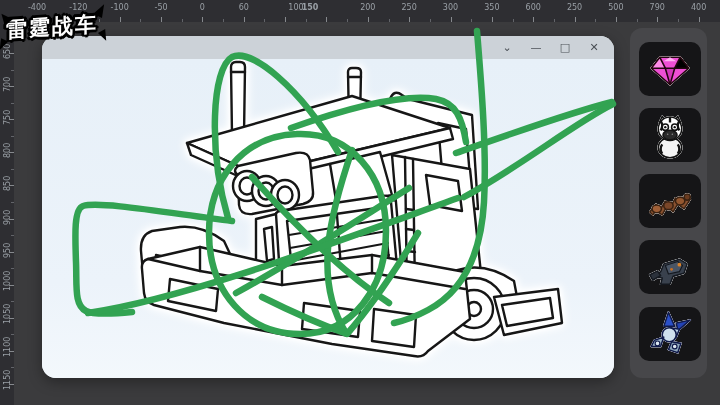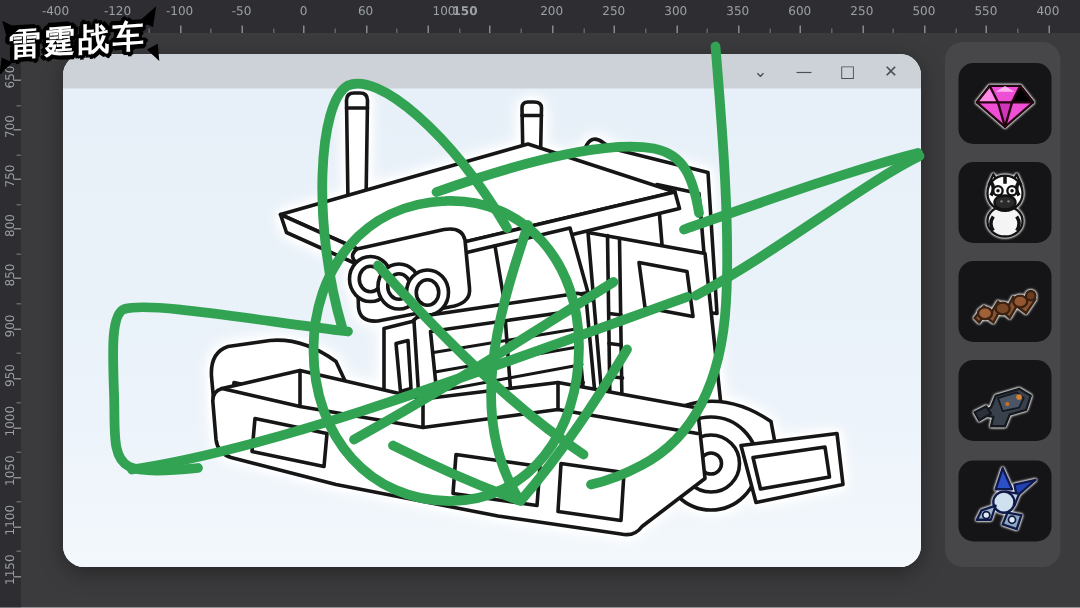--- a/index.html
+++ b/index.html
@@ -141,21 +141,21 @@
     <div class="tick-h minor" style="left: 512.55px;"></div>
     <div class="ruler-label-h" style="left: 533.2px;">600</div>
     <div class="tick-h major" style="left: 533.2px;"></div>
     <div class="tick-h minor" style="left: 553.9px;"></div>
     <div class="ruler-label-h" style="left: 574.55px;">250</div>
     <div class="tick-h major" style="left: 574.55px;"></div>
     <div class="tick-h minor" style="left: 595.25px;"></div>
     <div class="ruler-label-h" style="left: 615.9px;">500</div>
     <div class="tick-h major" style="left: 615.9px;"></div>
     <div class="tick-h minor" style="left: 636.6px;"></div>
-    <div class="ruler-label-h" style="left: 657.25px;">550</div>
+    <div class="ruler-label-h" style="left: 657.25px;">790</div>
     <div class="tick-h major" style="left: 657.25px;"></div>
     <div class="tick-h minor" style="left: 677.95px;"></div>
     <div class="ruler-label-h" style="left: 698.6px;">400</div>
     <div class="tick-h major" style="left: 698.6px;"></div>
   </div>
 
 <div class="ruler-v">
     <div class="ruler-label-v" style="top: 53px;">650</div>
     <div class="tick-v major" style="top: 53px;"></div>
     <div class="tick-v minor" style="top: 69.5px;"></div>

